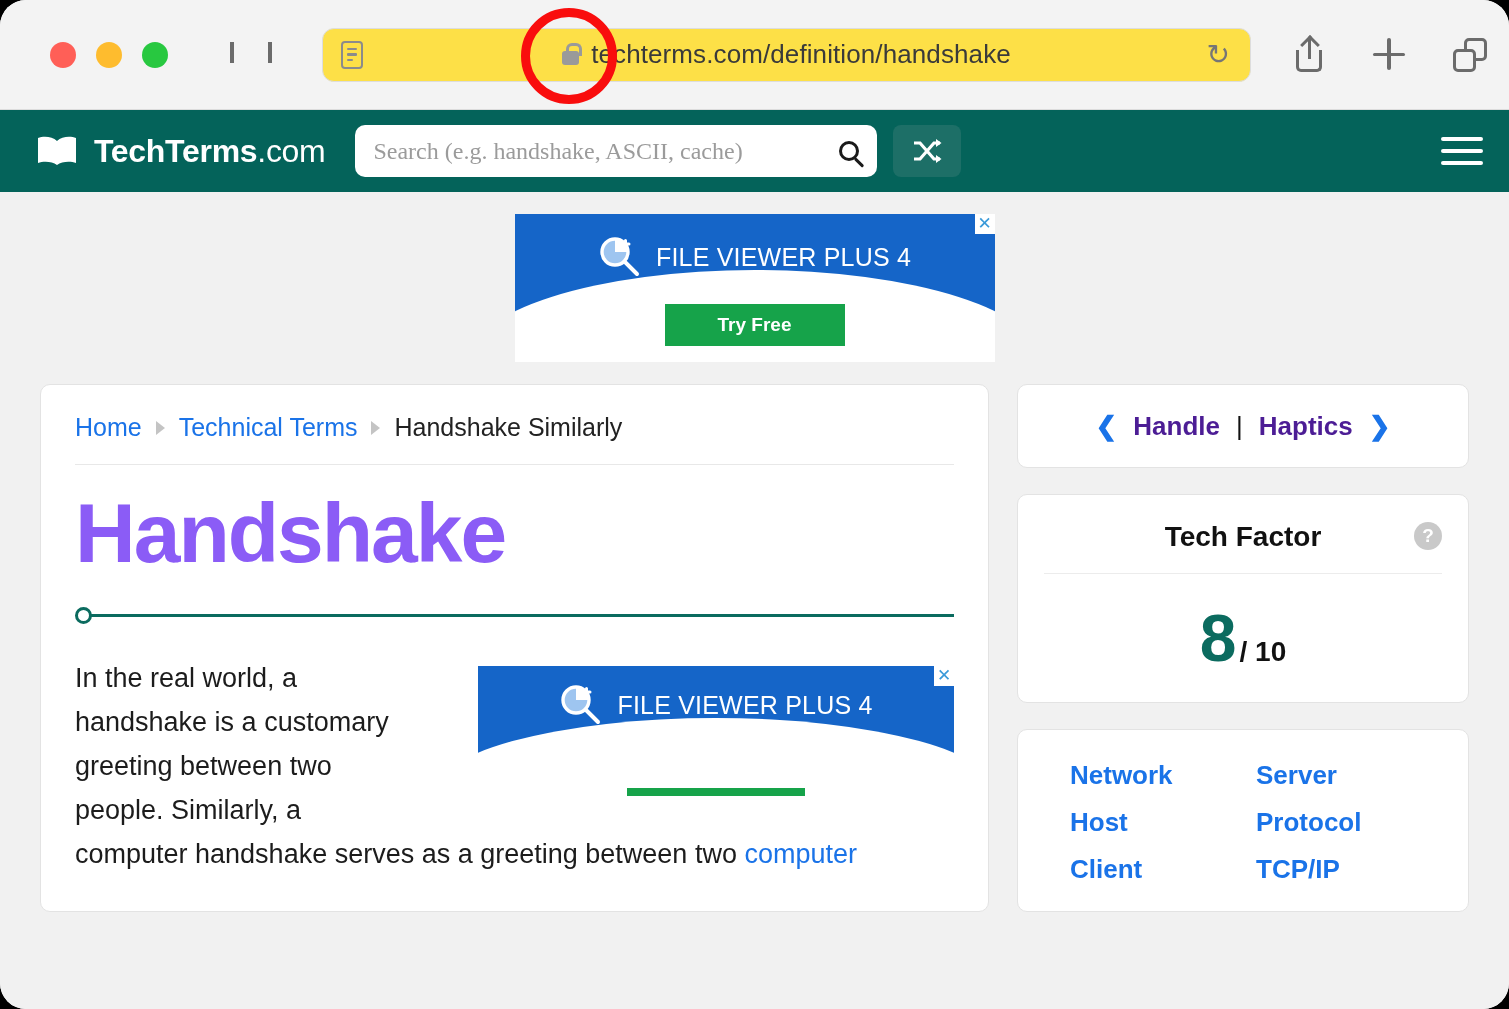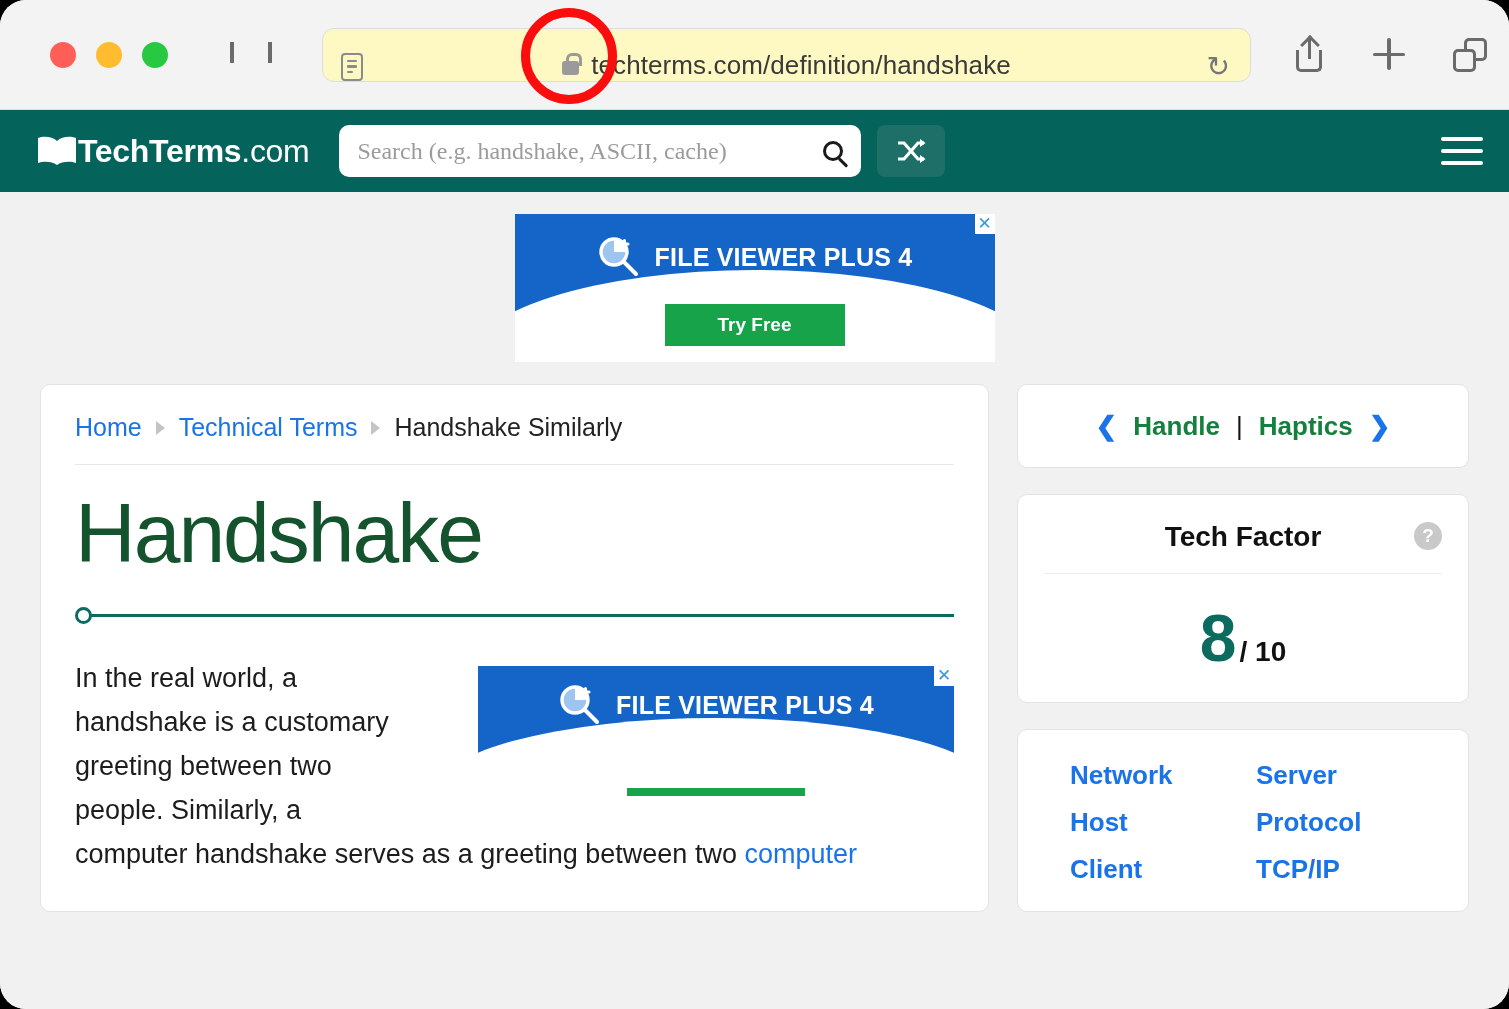--- a/index.html
+++ b/index.html
@@ -36,24 +36,24 @@
     border-top: 4px solid #6b6b6b;
     border-right: 4px solid #6b6b6b;
   }
   .chev.left  { transform: rotate(-135deg); }
   .chev.right { transform: rotate(45deg); }
 
   #urlbar {
     flex: 1;
     margin-left: 50px;
     height: 54px;
-    background: #fef9c3;
+    background: #fde047;
     border: 1px solid #dddddd;
     border-radius: 12px;
-    display: flex; align-items: flex-end;
+    display: flex; align-items: center;
     position: relative;
     padding: 0 18px;
   }
   .reader-icon {
     width: 22px; height: 28px;
     border: 2.5px solid #8b8b8b;
     border-radius: 4px;
     display: flex; flex-direction: column;
     justify-content: center; gap: 3px;
     padding: 0 4px;
@@ -130,21 +130,21 @@
     pointer-events: none;
   }
 
   
   #siteheader {
     height: 82px;
     background: #04635a;
     display: flex; align-items: center;
     padding: 0 26px 0 36px;
   }
-  .brand { display: flex; align-items: center; }
+  .brand { display: flex; align-items: center; gap: 16px; }
   .book { width: 42px; height: 34px; position: relative; }
   .book svg { display: block; }
   .brand-text { font-size: 32px; font-weight: bold; color: #ffffff; letter-spacing: -.3px; }
   .brand-text .dotcom { font-weight: normal; }
 
   #searchwrap {
     margin-left: 30px;
     width: 522px; height: 52px;
     background: #ffffff;
     border-radius: 10px;
@@ -189,21 +189,21 @@
     position: relative;
     background: #1565c8;
     overflow: hidden;
   }
   .ad-top { width: 480px; height: 148px; margin: 0 auto; }
   .ad-headline {
     display: flex; align-items: center; justify-content: center;
     gap: 16px; padding-top: 22px;
     position: relative; z-index: 2;
   }
-  .ad-title { color: #ffffff; font-size: 25px; font-weight: bold; letter-spacing: .2px; }
+  .ad-title { color: #ffffff; font-size: 25px; font-weight: normal; letter-spacing: .2px; }
   .ad-glass { width: 42px; height: 42px; position: relative; }
   .ad-curve {
     position: absolute; left: -10%; bottom: 0;
     width: 120%; height: 92px;
     background: #ffffff;
     border-radius: 50% 50% 0 0 / 100% 100% 0 0;
     z-index: 1;
   }
   .ad-btn {
     position: absolute; z-index: 3;
@@ -237,21 +237,21 @@
   #breadcrumb a { color: #1a73e8; text-decoration: none; }
   #breadcrumb .crumb-current { color: #222; }
   .tri {
     width: 0; height: 0;
     border-left: 9px solid #c4c4c4;
     border-top: 7px solid transparent;
     border-bottom: 7px solid transparent;
   }
 
   #title {
-    font-size: 84px; font-weight: normal; color: #14532d;
+    font-size: 84px; font-weight: bold; color: #8b5cf6;
     letter-spacing: -2px; margin: 24px 0 0 0; line-height: 1.05;
   }
   #rule { display: flex; align-items: center; margin: 30px 0 32px 0; }
   #rule .dot {
     width: 17px; height: 17px; border: 3px solid #0b6b5f;
     border-radius: 50%; background: #fff; flex: none;
   }
   #rule .line { flex: 1; height: 3px; background: #0b6b5f; margin-left: -2px; }
 
   #bodywrap { position: relative; }
@@ -268,21 +268,21 @@
   #bodytext {
     font-size: 27px; line-height: 1.63; color: #1c1c1c;
   }
   #bodytext a { color: #1a73e8; text-decoration: none; font-weight: 500; }
 
   
   #prevnext {
     height: 82px; display: flex; align-items: center; justify-content: center;
     gap: 16px; font-size: 26px; font-weight: bold;
   }
-  #prevnext a { color: #15803d; text-decoration: none; }
+  #prevnext a { color: #4c1d95; text-decoration: none; }
   #prevnext .sep { color: #111; font-weight: normal; }
   .arr { color: #1a73e8; font-weight: bold; }
 
   .card-head {
     position: relative;
     text-align: center;
     font-size: 28px; font-weight: bold; color: #111;
     padding: 26px 0 20px 0;
     margin: 0 26px;
     border-bottom: 1px solid #ececec;

